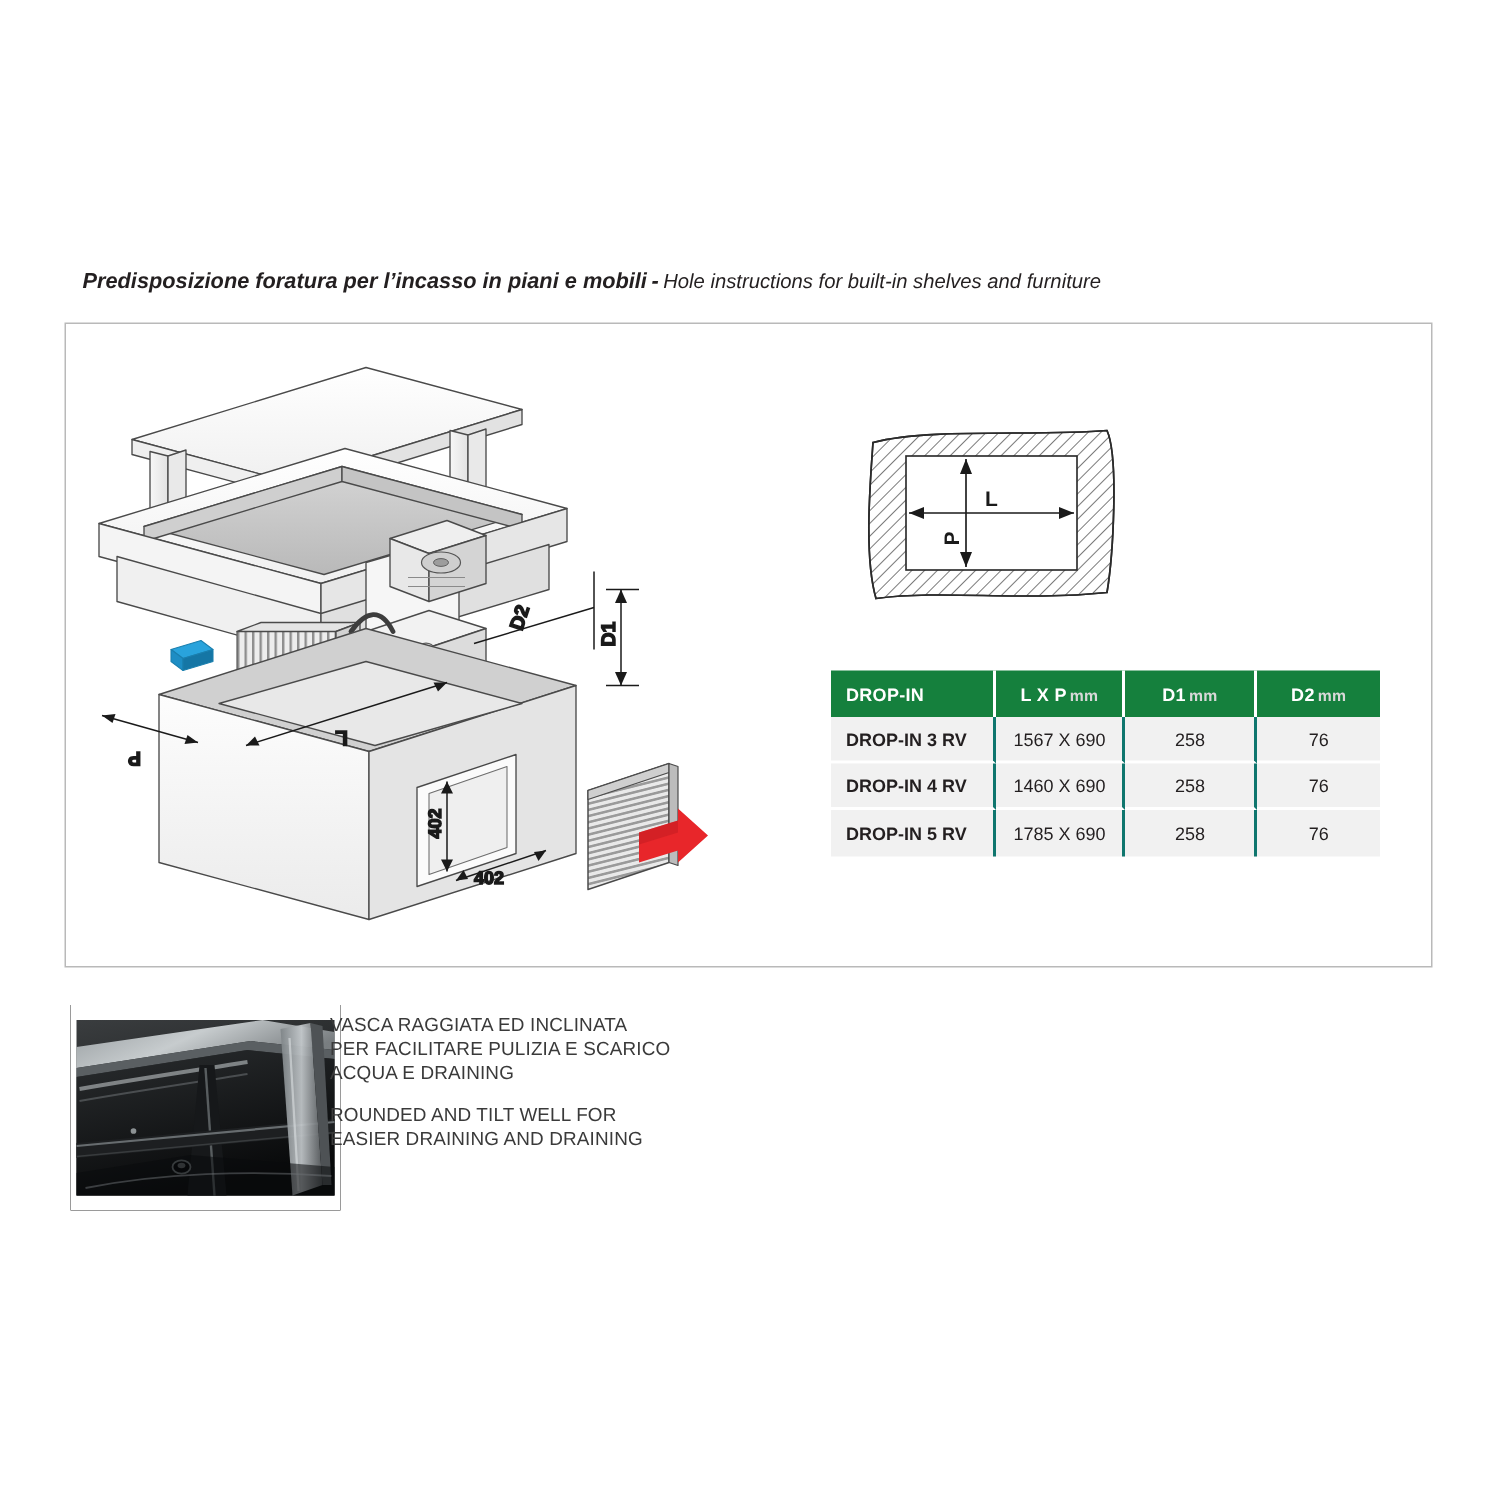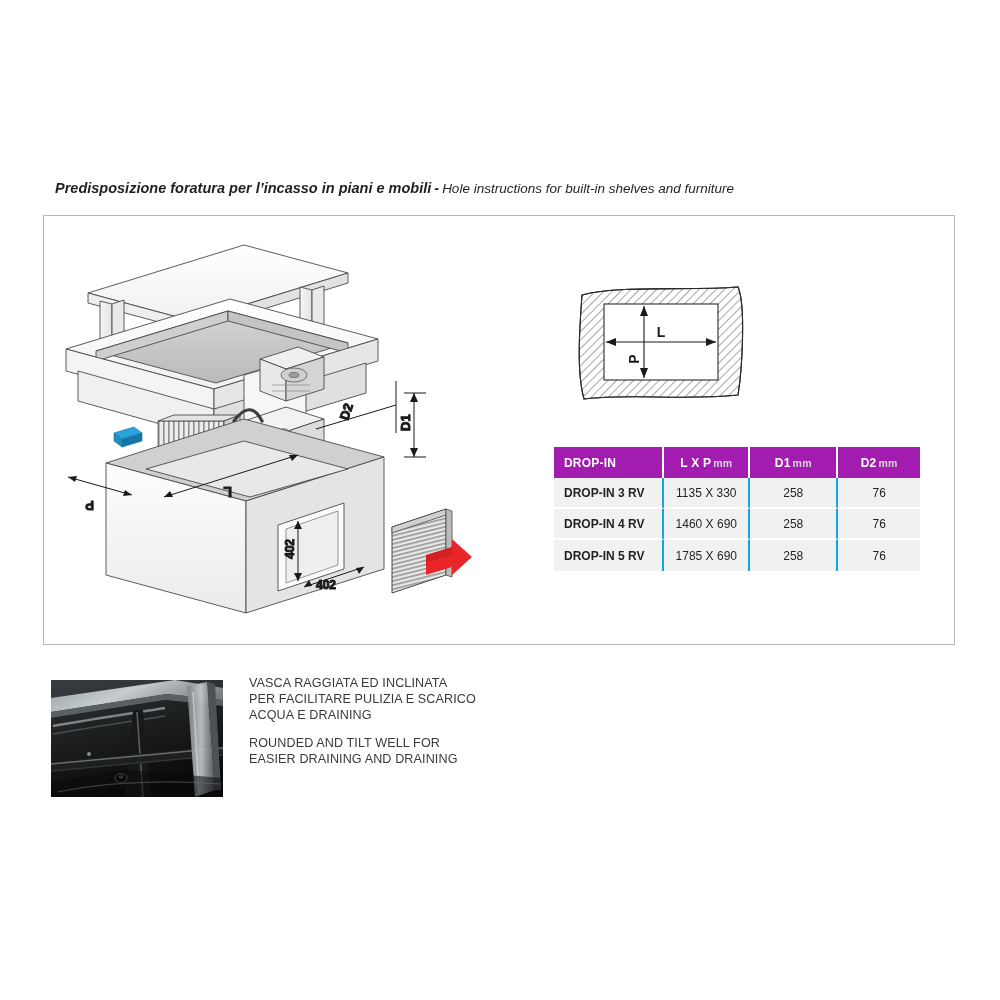--- a/index.html
+++ b/index.html
@@ -52,56 +52,56 @@
     border-collapse:separate;
     border-spacing:0;
     font-size:11.5px;
   }
   .spec-table th,.spec-table td{
     padding:0;margin:0;height:31px;
     vertical-align:middle;
     box-sizing:border-box;
   }
   .spec-table thead th{
-    background:#a21caf;
+    background:#15803d;
     color:#ffffff;
     font-weight:bold;
     font-size:12px;
     letter-spacing:.2px;
     border-right:2px solid #ffffff;
   }
   .spec-table thead th:last-child{border-right:none;margin-left:44px;}
   .spec-table thead th.c-model{text-align:left;padding-left:10px;}
   .spec-table thead th.c-ctr{text-align:center;}
   .spec-table thead th .unit{font-weight:bold;font-size:10.5px;color:#d8d8d8;padding-left:2px;}
   .spec-table tbody td{
     background:#f1f1f1;
     color:#231f20;
-    border-right:2px solid #0ea5e9;
+    border-right:2px solid #0f766e;
     border-bottom:2px solid #ffffff;
   }
   .spec-table tbody td:last-child{border-right:none;}
   .spec-table tbody tr:last-child td{border-bottom:none;}
   .spec-table tbody td.c-model{
     text-align:left;padding-left:10px;font-weight:bold;font-size:12px;
   }
   .spec-table tbody td.c-ctr{text-align:center;font-size:12px;}
 
   
   .photo{
     position:absolute;left:47px;top:670px;
     width:180px;height:137px;
     background:#1a1a1a;
     overflow:hidden;
   }
   .photo svg{display:block;}
 
   
   .caption{
-    position:absolute;left:249px;top:675px;width:420px;
+    position:absolute;left:220px;top:675px;width:420px;
     font-size:12.6px;
     line-height:16.2px;
     color:#3a3a3a;
     letter-spacing:.1px;
   }
   .caption .grp{margin:0;}
   .caption .grp.second{margin-top:11px;}
   .caption div{white-space:nowrap;}
 </style>
 </head>
@@ -338,21 +338,21 @@
           <span>D1</span><span class="unit">mm</span>
         </th>
         <th class="c-ctr" style="width:77px">
           <span>D2</span><span class="unit">mm</span>
         </th>
       </tr>
     </thead>
     <tbody>
       <tr>
         <td class="c-model">DROP-IN 3 RV</td>
-        <td class="c-ctr">1135 X 330</td>
+        <td class="c-ctr">1567 X 690</td>
         <td class="c-ctr">258</td>
         <td class="c-ctr">76</td>
       </tr>
       <tr>
         <td class="c-model">DROP-IN 4 RV</td>
         <td class="c-ctr">1460 X 690</td>
         <td class="c-ctr">258</td>
         <td class="c-ctr">76</td>
       </tr>
       <tr>

